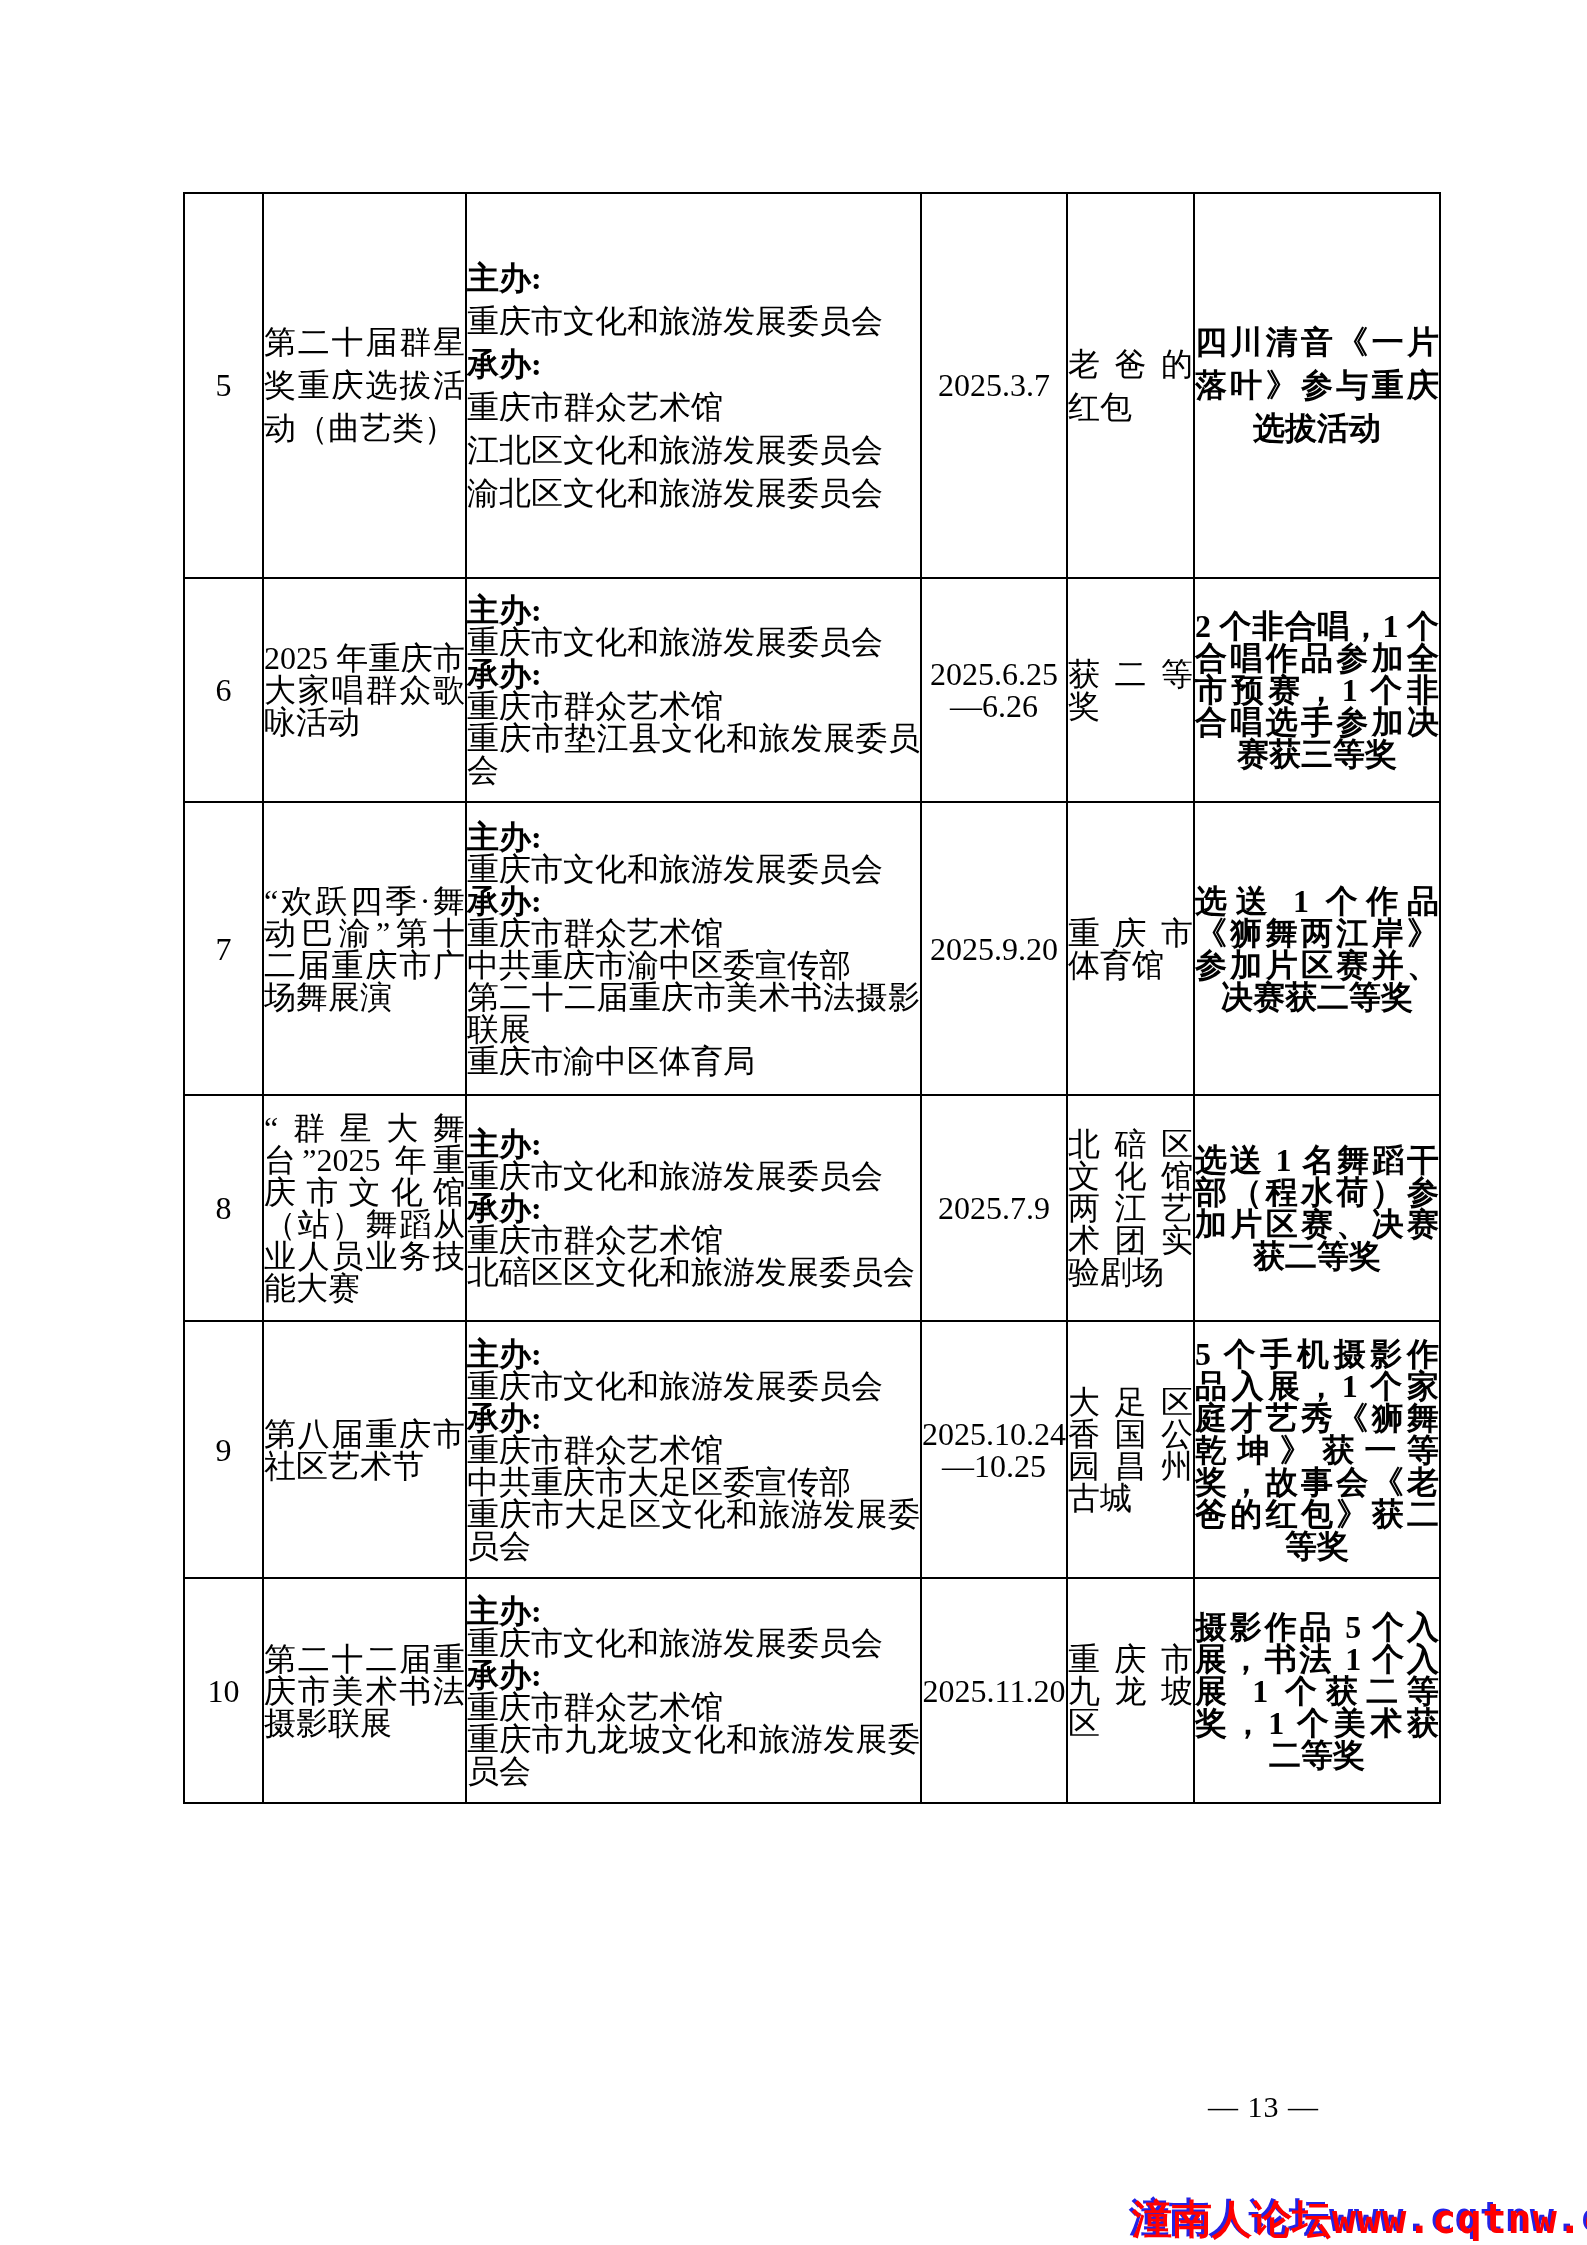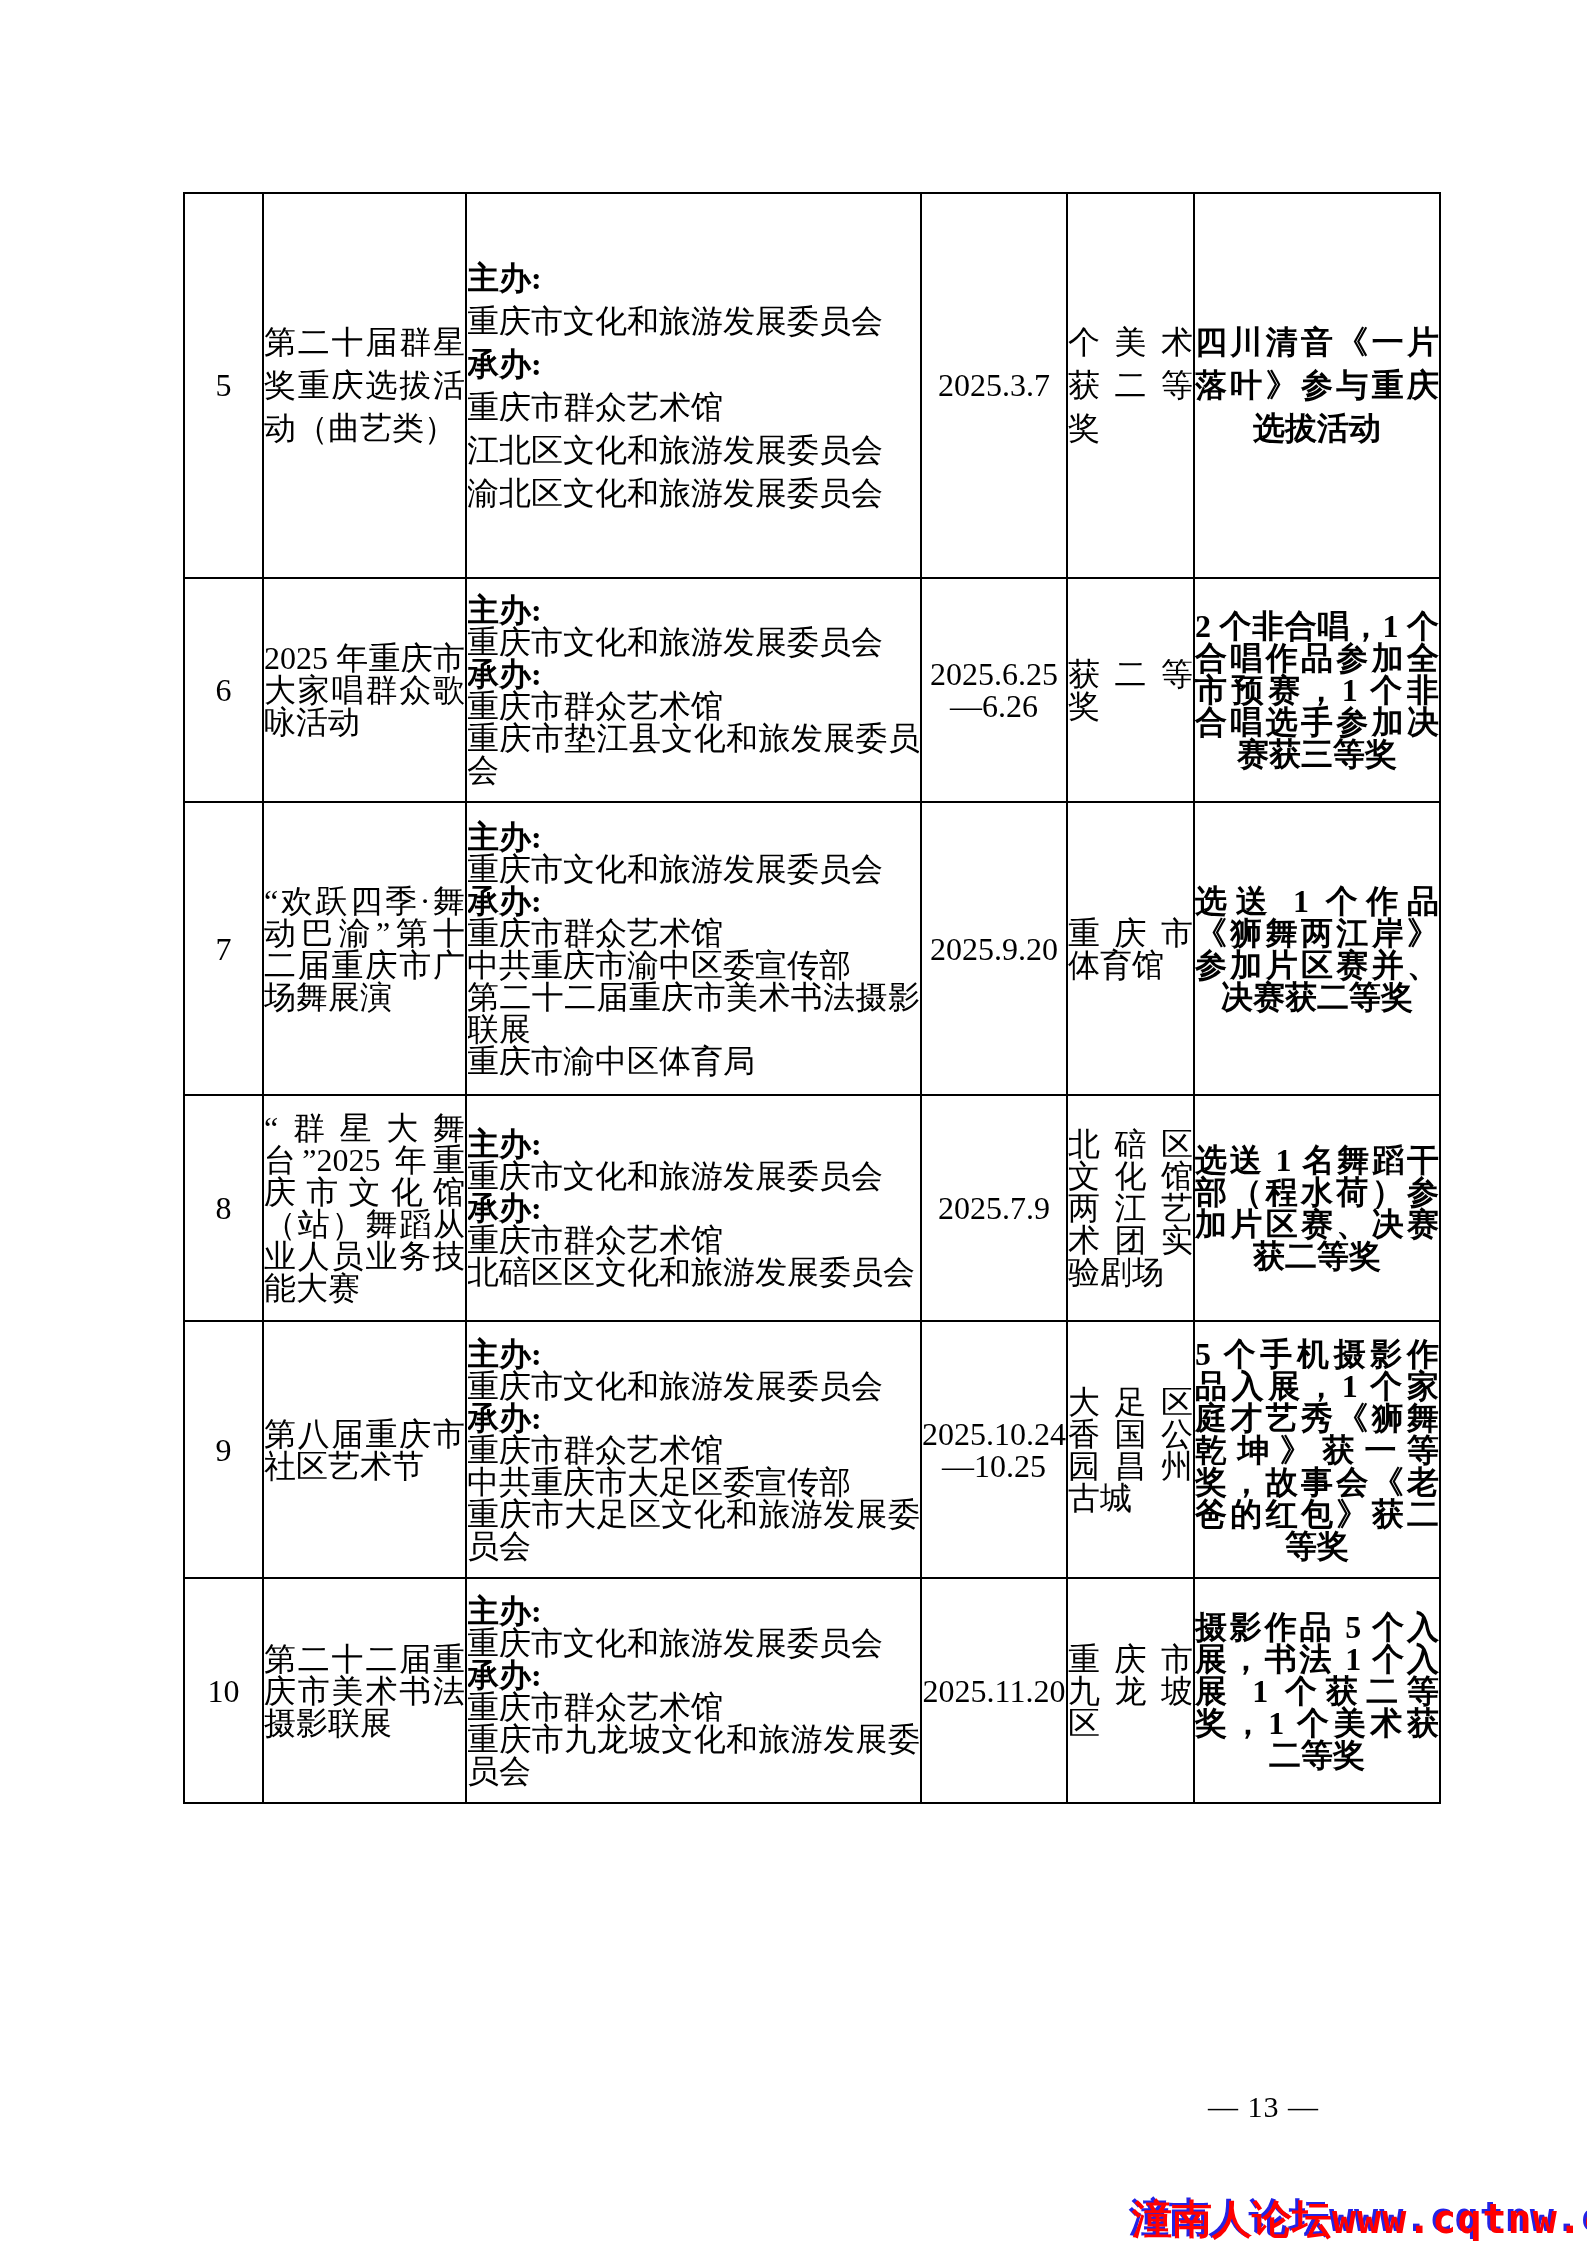--- a/index.html
+++ b/index.html
@@ -38,21 +38,21 @@
   tr.r7  { height: 293px; }
   tr.r8  { height: 226px; }
   tr.r9  { height: 257px; }
   tr.r10 { height: 225px; }
 
   tr td { line-height: 32px; }
   tr.r5 td { line-height: 43px; }
 
   td.c-no     { text-align: center; }
   td.c-title  { padding: 0 9px;  text-align: justify; }
-  td.c-org    { padding: 0 21px; text-align: justify; border-radius: 20px; }
+  td.c-org    { padding: 0 21px; text-align: justify; }
   td.c-date   { padding: 0 12px; text-align: center; overflow-wrap: break-word; }
   td.c-venue  { padding: 0 12px; text-align: justify; overflow-wrap: break-word; }
   td.c-result { padding: 0 21px; text-align: justify; text-align-last: center; overflow-wrap: break-word; font-weight: bold; }
 
   .org-label { font-weight: bold; }
 
   .pagenum {
     position: absolute;
     left: 1208px;
     top: 2090px;
@@ -99,21 +99,21 @@
       <td class="c-title">第二十届群星奖重庆选拔活动（曲艺类）</td>
       <td class="c-org">
         <div class="org-label">主办:</div>
         <div class="org-line">重庆市文化和旅游发展委员会</div>
         <div class="org-label">承办:</div>
         <div class="org-line">重庆市群众艺术馆</div>
         <div class="org-line">江北区文化和旅游发展委员会</div>
         <div class="org-line">渝北区文化和旅游发展委员会</div>
       </td>
       <td class="c-date">2025.3.7</td>
-      <td class="c-venue">个美术获二等奖</td>
+      <td class="c-venue">老爸的红包</td>
       <td class="c-result">四川清音《一片落叶》参与重庆选拔活动</td>
     </tr>
 
     <tr class="r6">
       <td class="c-no">6</td>
       <td class="c-title">2025 年重庆市大家唱群众歌咏活动</td>
       <td class="c-org">
         <div class="org-label">主办:</div>
         <div class="org-line">重庆市文化和旅游发展委员会</div>
         <div class="org-label">承办:</div>

